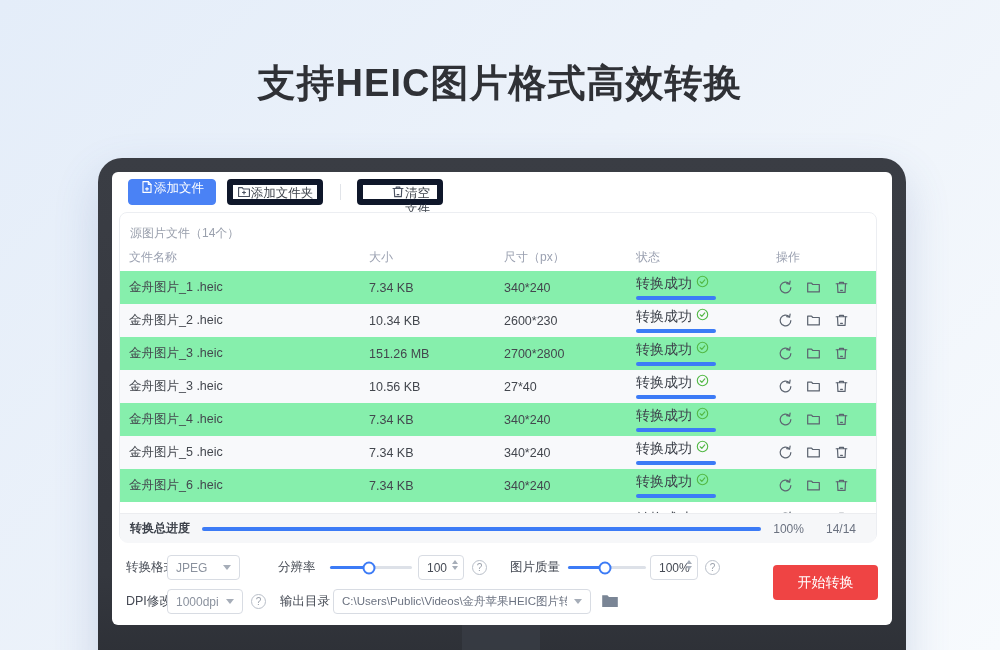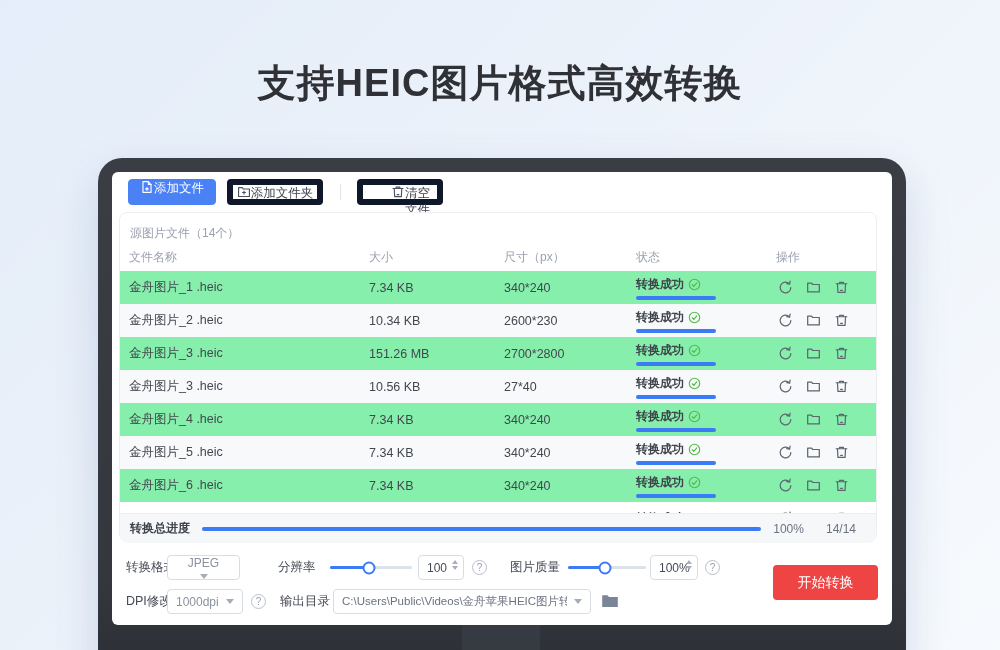--- a/index.html
+++ b/index.html
@@ -48,21 +48,21 @@
   .thead, .trow {
     display:grid; grid-template-columns:240px 135px 132px 140px auto;
     align-items:center; padding-left:9px;
   }
   .thead { height:28px; font-size:12px; color:#9ba1b1; }
   .rows { height:242px; overflow:hidden; }
   .trow { height:33px; font-size:12.5px; color:#43474e; background:#86efac; }
   .trow.alt { background:#f8f9fb; }
   .trow.partial { background:#fff; }
   .status-cell { display:flex; flex-direction:column; justify-content:center; }
-  .status-top { display:flex; align-items:center; gap:4px; font-size:12px; font-weight:700; color:#3d424b; }
+  .status-top { display:flex; gap:4px; font-size:14px; font-weight:400; color:#3d424b; }
   .row-progress { width:80px; height:4px; background:#3c7bf6; border-radius:2px; margin-top:3px; }
   .ops { display:flex; align-items:center; gap:13px; padding-left:2px; }
   .op-icon { width:15px; height:15px; cursor:pointer; display:inline-block; }
   .op-icon svg { display:block; }
   
   .tfoot {
     height:30px; background:#f6f7f9; border-top:1px solid #ecedf0;
     border-radius:0 0 8px 8px; display:flex; align-items:center; padding:0 10px;
     font-size:12px; color:#3d424b;
   }
@@ -444,21 +444,21 @@
         <span class="tp-label">转换总进度</span>
         <div class="tp-bar">
             <div class="tp-fill"></div>
           </div>
         <span class="tp-percent">100%</span>
         <span class="tp-count">14/14</span>
       </div>
     </div>
 
     <div class="set-label" style="left:14px; top:383px;">转换格式</div>
-    <div class="selectbox" style="left:55px; top:383px; width:73px;flex-direction:column;">
+    <div class="selectbox" style="left:55px; top:383px; width:73px;">
       <span>JPEG</span>
       <span class="caret-down"></span>
     </div>
     <div class="set-label" style="left:166px; top:383px;">分辨率</div>
     <div class="slider" style="left:218px; top:394px; width:82px;">
       <div class="fill"></div>
       <div class="thumb"></div>
     </div>
     <div class="numbox" style="left:306px; top:383px; width:46px;">
       <span>100</span>

